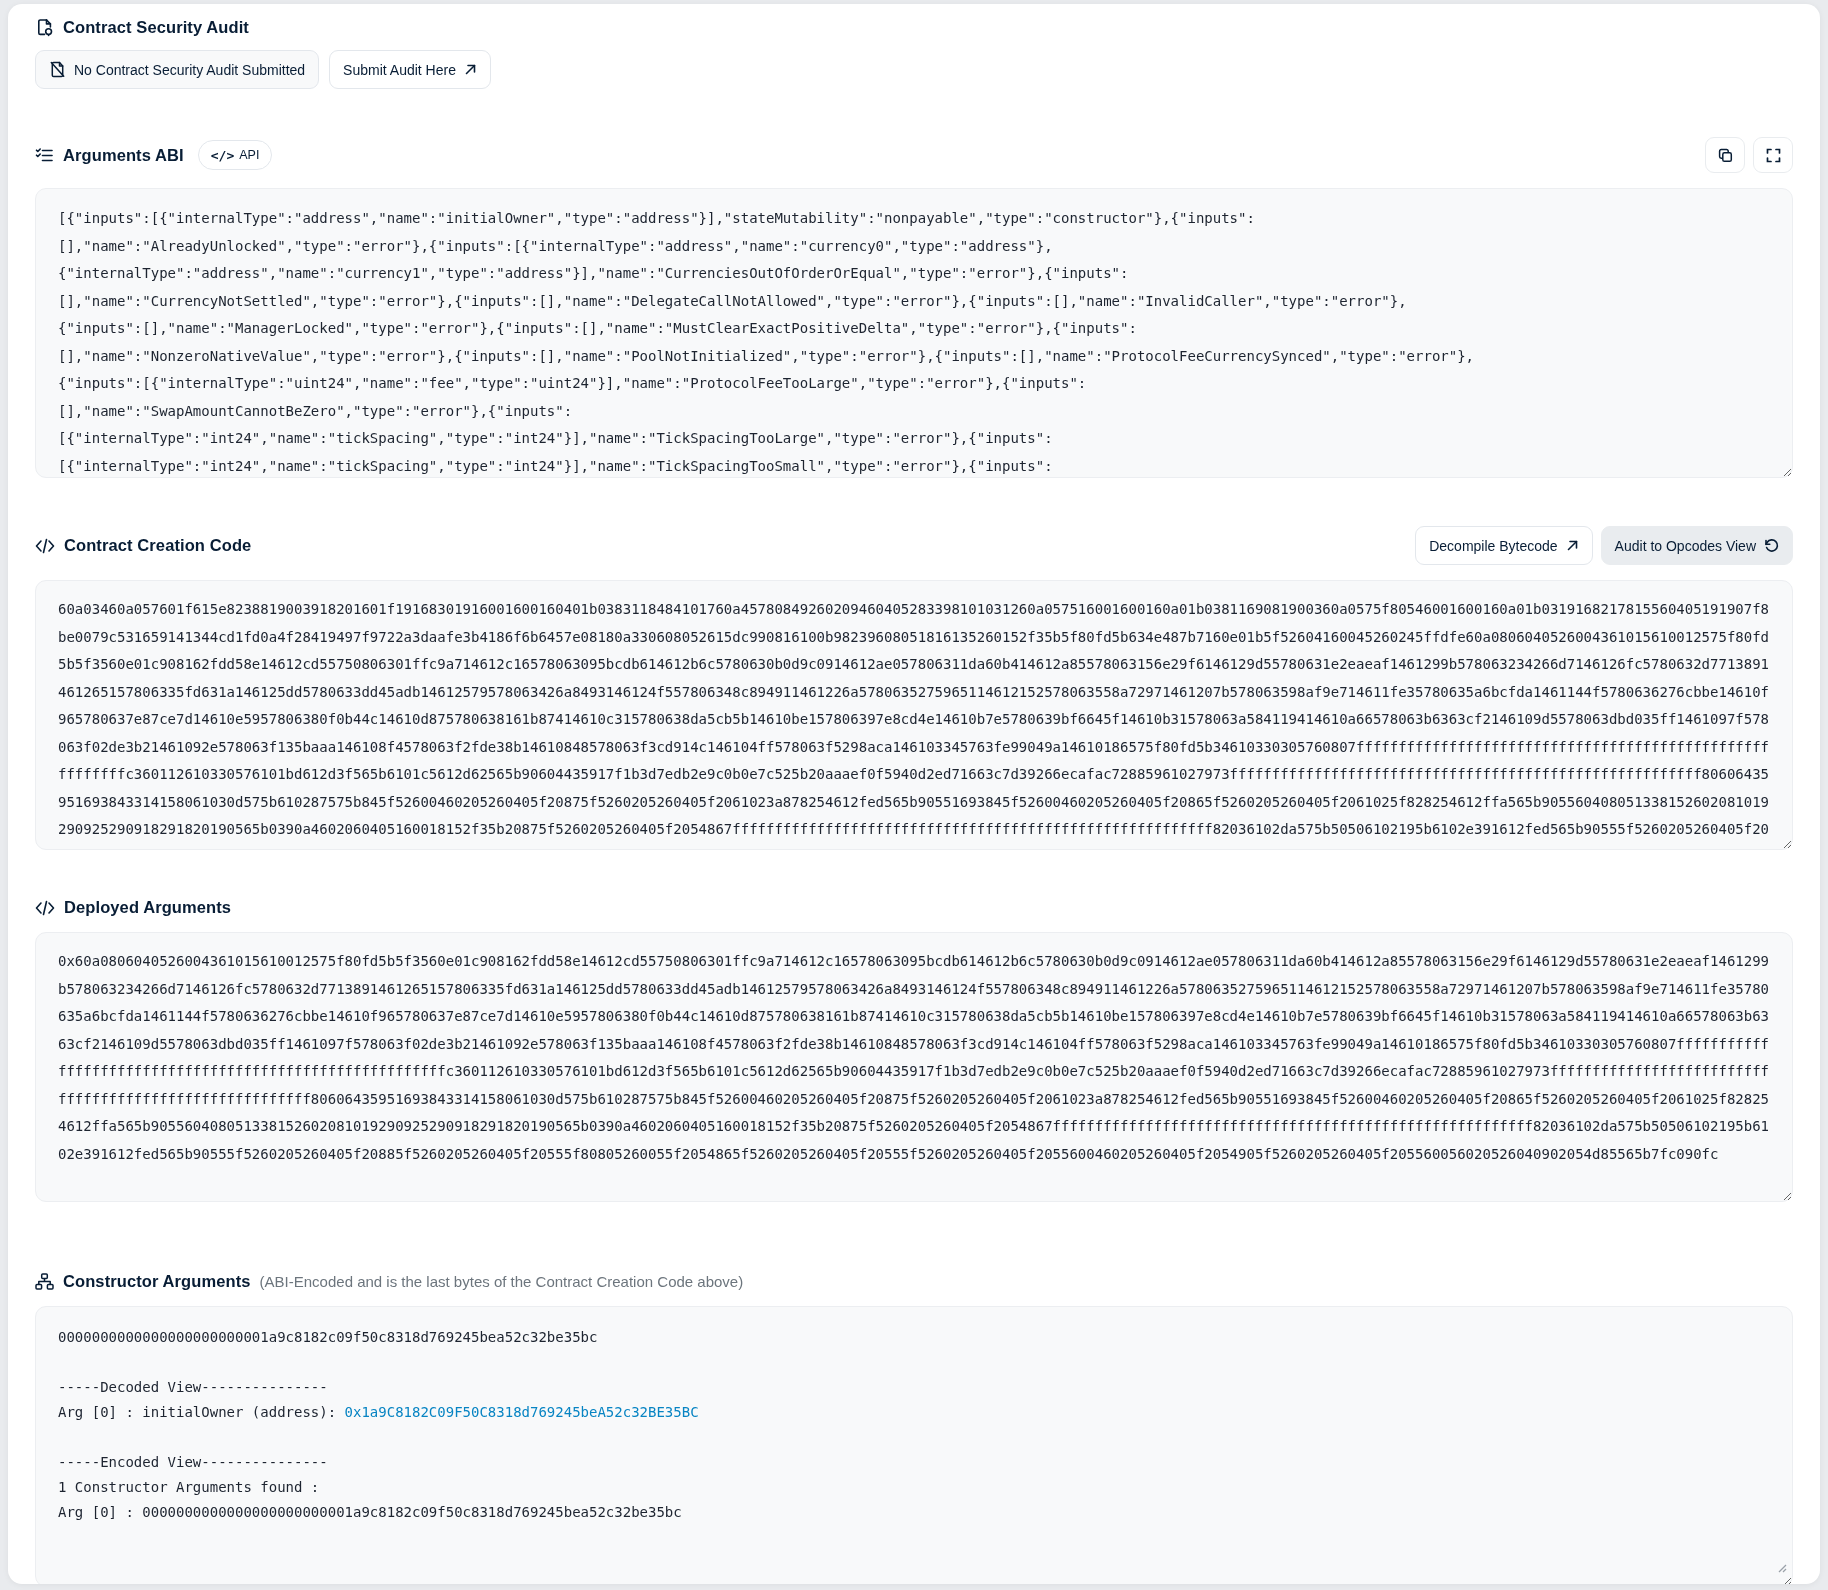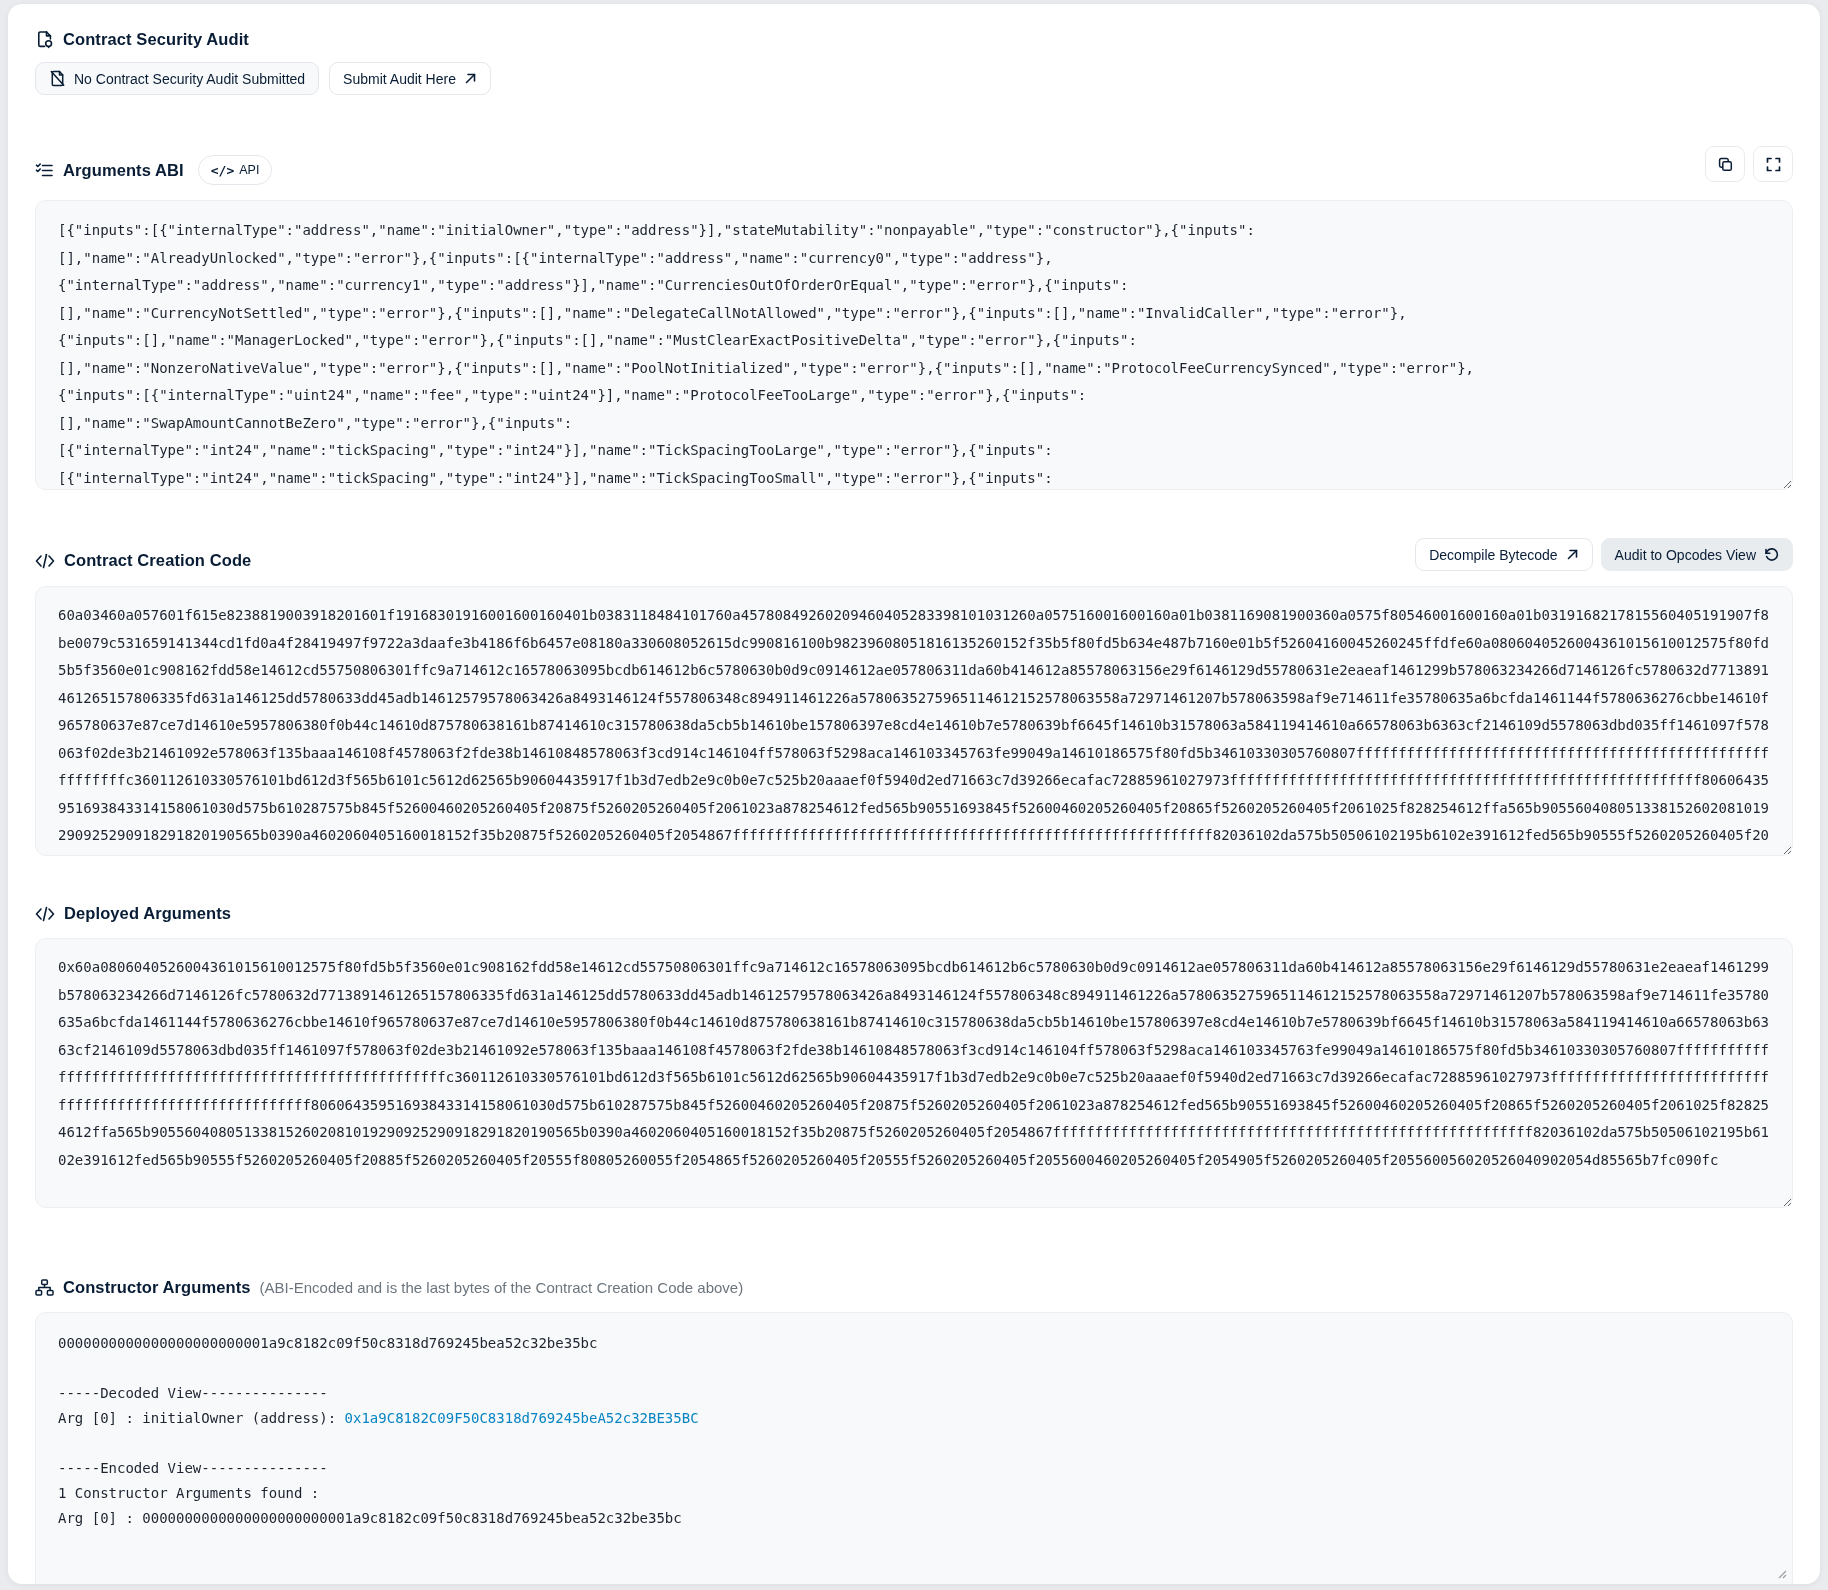--- a/index.html
+++ b/index.html
@@ -12,31 +12,31 @@
   .card {
     position: absolute; left: 8px; top: 4px;
     width: 1812px; height: 1580px;
     background: #ffffff;
     border-radius: 14px;
     box-shadow: 0 1px 6px rgba(0,0,0,0.06);
     padding: 14px 27px 20px 27px;
     overflow: hidden;
   }
   .section-head {
-    display: flex; align-items: center; gap: 9px; margin-top: 12px;
+    display: flex; align-items: center; gap: 9px;
   }
   .section-title { font-size: 16.5px; font-weight: bold; color: #081d35; letter-spacing: .1px; }
   .section-sub { font-size: 15px; color: #6c757d; font-weight: normal; }
   .head-icon { display: inline-flex; color: #081d35; flex: 0 0 auto; }
   .row-space { display: flex; align-items: center; justify-content: space-between; }
 
   
   .pill {
     display: inline-flex; align-items: center; gap: 8px;
-    height: 33px; padding: 0 13px;
+    height: 39px; padding: 0 13px;
     border-radius: 9px; font-size: 14px; color: #081d35;
     border: 1px solid #e3e7ec; background: #fff; cursor: pointer;
     white-space: nowrap;
   }
   .pill.muted { background: #f8f9fa; }
   .pill.gray  { background: #e9ecef; border-color: #e9ecef; }
   .btn-api {
     display: inline-flex; align-items: center; gap: 5px;
     height: 30px; padding: 0 12px; margin-left: 5px;
     border: 1px solid #e3e7ec; border-radius: 15px; background: #fff;

